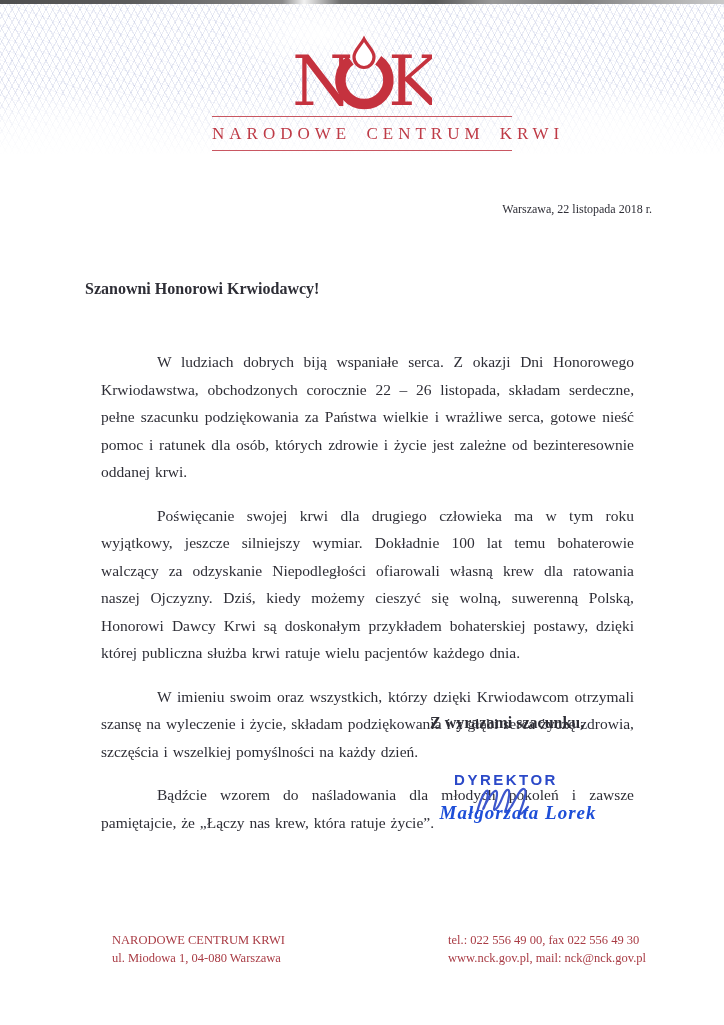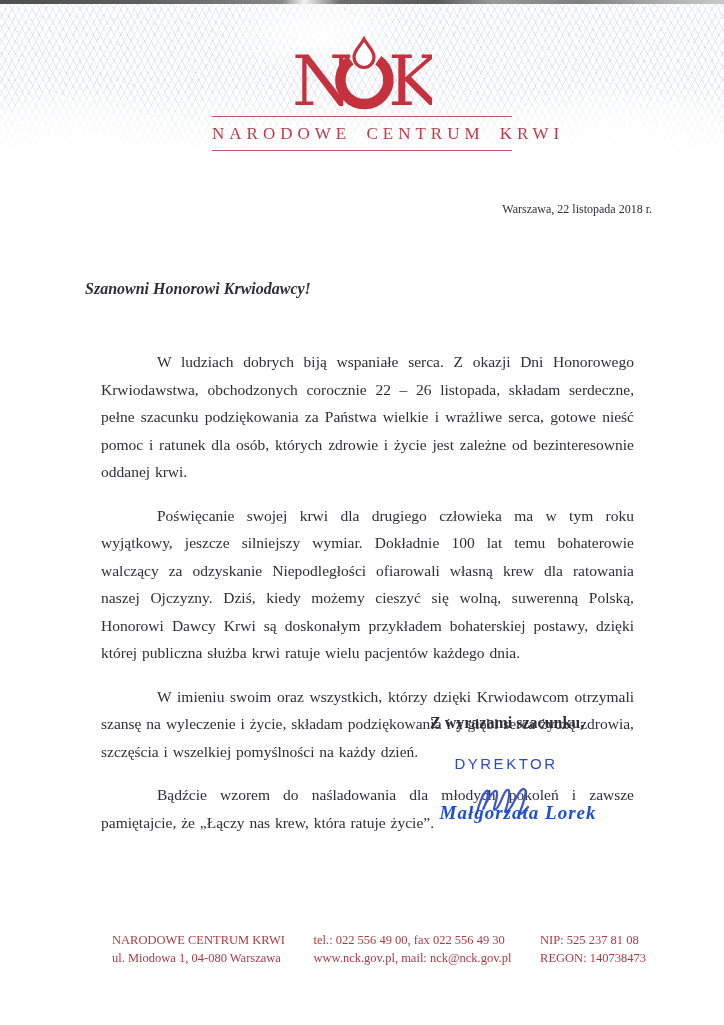--- a/index.html
+++ b/index.html
@@ -48,38 +48,38 @@
     word-spacing:6px;
     text-align:center;
     white-space:nowrap;
   }
   .date-line{
     position:absolute;top:202px;right:72px;
     font-size:12px;
   }
   .salutation{
     position:absolute;top:280px;left:85px;
-    font-size:16px;font-weight:bold;font-style:italic;
+    font-size:16px;font-weight:bold;
   }
   .letter-body{
     position:absolute;top:332px;left:85px;width:565px;
     font-size:15.5px;line-height:27.5px;
     text-align:justify;
   }
   .letter-body p{margin:16px;text-indent:56px;word-spacing:1px;}
   .closing{
     position:absolute;top:714px;left:430px;
     font-size:16px;font-weight:bold;
   }
   .stamp{
     position:absolute;top:755px;left:408px;width:196px;
     text-align:center;color:#2B49C8;
     font-family:"Liberation Sans","DejaVu Sans",sans-serif;
   }
-  .stamp-title{font-size:15px;font-weight:normal;letter-spacing:2.5px;line-height:17px;}
+  .stamp-title{font-size:15px;font-weight:bold;letter-spacing:2.5px;line-height:17px;margin-top:16px;}
   .stamp-org{font-size:13.5px;font-weight:bold;line-height:17px;}
   .signature-scribble{position:absolute;top:782px;left:472px;}
   .stamp-name{
     position:absolute;top:802px;left:408px;width:220px;text-align:center;
     color:#1d4ed8;font-family:Liberation Serif, serif;
     font-size:19px;font-weight:bold;font-style:italic;letter-spacing:1px;
   }
   .footer{
     position:absolute;top:932px;left:112px;right:78px;
     display:flex;justify-content:space-between;
@@ -134,17 +134,13 @@
 
 <div class="footer">
   <div class="col">
     <div>NARODOWE CENTRUM KRWI</div>
     <div>ul. Miodowa 1, 04-080 Warszawa</div>
   </div>
   <div class="col">
     <div>tel.: 022 556 49 00, fax 022 556 49 30</div>
     <div>www.nck.gov.pl, mail: nck@nck.gov.pl</div>
   </div>
-  <div class="col">
-    <div>NIP: 525 237 81 08</div>
-    <div>REGON: 140738473</div>
-  </div>
 </div>
 
 </body></html>

